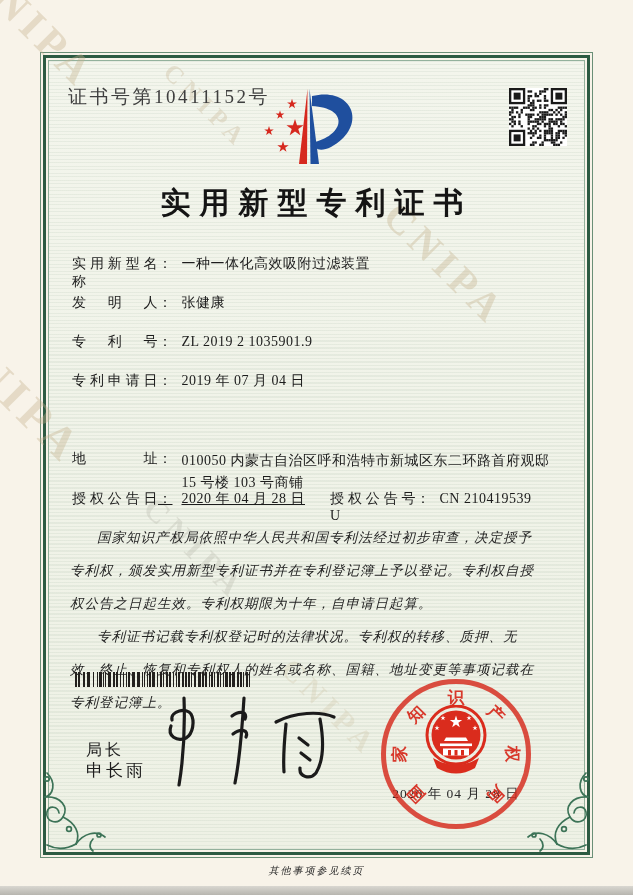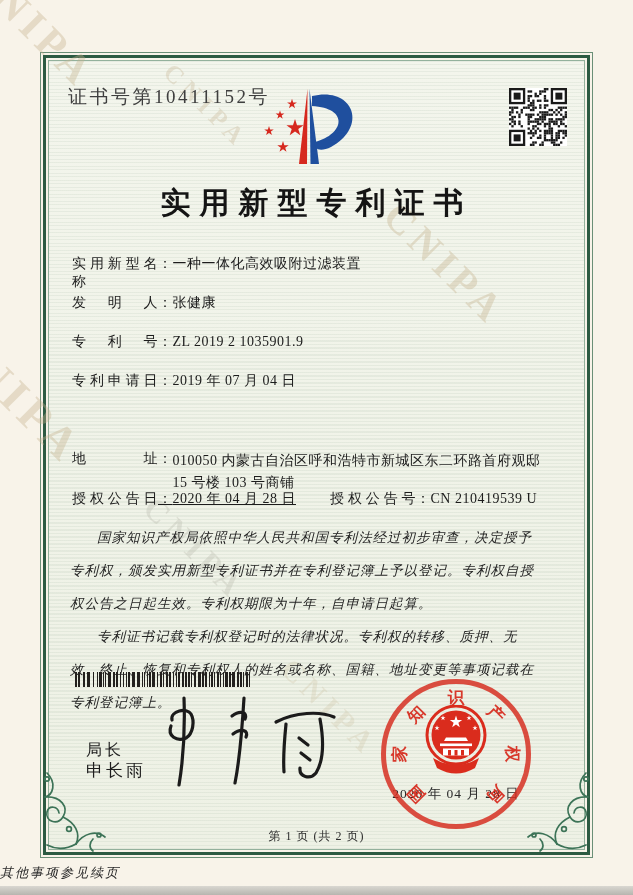--- a/index.html
+++ b/index.html
@@ -23,40 +23,40 @@
     position:absolute; z-index:1; font-family:"Liberation Serif",serif; font-weight:bold;
     color:rgba(196,178,142,0.38); transform:rotate(45deg); letter-spacing:6px; white-space:nowrap;
     pointer-events:none;
   }
   
   .abs { position:absolute; z-index:2; }
   #cert-no { left:68px; top:84px; font-size:19px; letter-spacing:2.5px; color:#3e3e3e; }
   #title { left:0; top:183px; width:100%; text-align:center; font-size:30px; font-weight:bold; letter-spacing:9px; color:#141414; }
   .row { left:72px; font-size:14px; letter-spacing:0.5px; color:#1c1c1c; }
   .flabel { display:inline-block; width:86px; text-align:justify; text-align-last:justify; vertical-align:top; }
-  .fval { margin-left:0; }
+  .fval { margin-left:9px; }
   .addr-val { display:inline-block; width:370px; vertical-align:top; line-height:22px; }
   #row-grant2 { position:absolute; left:258px; top:0; }
   .paras { left:70px; top:521px; width:470px; }
   .paras p {
     margin:0; text-indent:2em; font-size:13.5px; line-height:33px; letter-spacing:1px;
     font-style:italic; color:#242424;
   }
   #commissioner-title { left:86px; top:727px; font-size:16px; letter-spacing:3px;margin-top:13px; }
   #commissioner-name  { left:86px; top:759px; font-size:17px; letter-spacing:3px; }
   
   #seal { left:381px; top:679px; width:150px; height:150px; z-index:3; }
   #seal .ring { position:absolute; inset:0; border:5px solid rgba(214,40,27,0.82); border-radius:50%; }
   .seal-char {
     position:absolute; left:50%; top:50%; width:18px; height:18px; margin:-9px 0 0 -9px;
     font-size:16.5px; font-weight:bold; color:rgba(214,40,27,0.92); text-align:center; line-height:18px;
   }
   #seal-date { left:378px; top:785px; width:156px; text-align:center; font-size:13.5px; letter-spacing:1px; color:#2b2b2b; z-index:2; }
   #page-num { left:0; top:828px; width:100%; text-align:center; font-size:12px; letter-spacing:1px; color:#2a2a2a; }
-  #cont-note { left:0; top:864px; width:100%; text-align:left; font-size:13px; font-style:italic; letter-spacing:2px; color:#2a2a2a; }
+  #cont-note { left:0; top:864px; width:100%; text-align:center; font-size:10px; font-style:italic; letter-spacing:2px; color:#2a2a2a; }
   #bottom-edge { left:0; bottom:0; width:100%; height:9px; background:linear-gradient(#d9d7d1,#b7b5af); z-index:4; }
   .corner { z-index:2; }
 </style>
 </head>
 <body>
 
 <div id="page">
 
   <div class="frame-outer">
     <div class="frame-mid">
@@ -456,17 +456,16 @@
     <path d="M 68,28 C 52,27 44,38 50,48 C 56,57 68,52 66,43 C 64,36 55,37 54,44"></path>
     <path d="M 50,48 C 38,54 32,64 37,75"></path>
     <path d="M 37,75 C 29,64 17,61 8,68"></path>
     <path d="M 37,75 C 46,80 56,81 66,76"></path>
     <path d="M 20,70 C 24,74 24,79 20,82"></path>
     <circle cx="66" cy="10" r="2.2"></circle>
     <circle cx="44" cy="60" r="2.4"></circle>
     <circle cx="14" cy="66" r="2"></circle>
   </svg>
 
-  <div class="abs" id="page-num">第 1 页 (共 2 页)</div>
   <div class="abs" id="cont-note">其他事项参见续页</div>
   <div class="abs" id="bottom-edge"></div>
 
 </div>
 
 </body></html>

